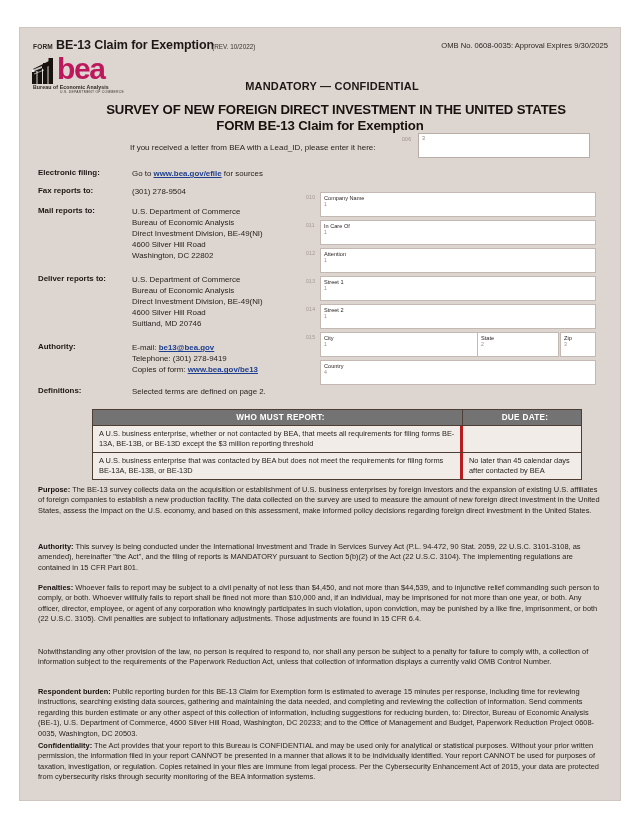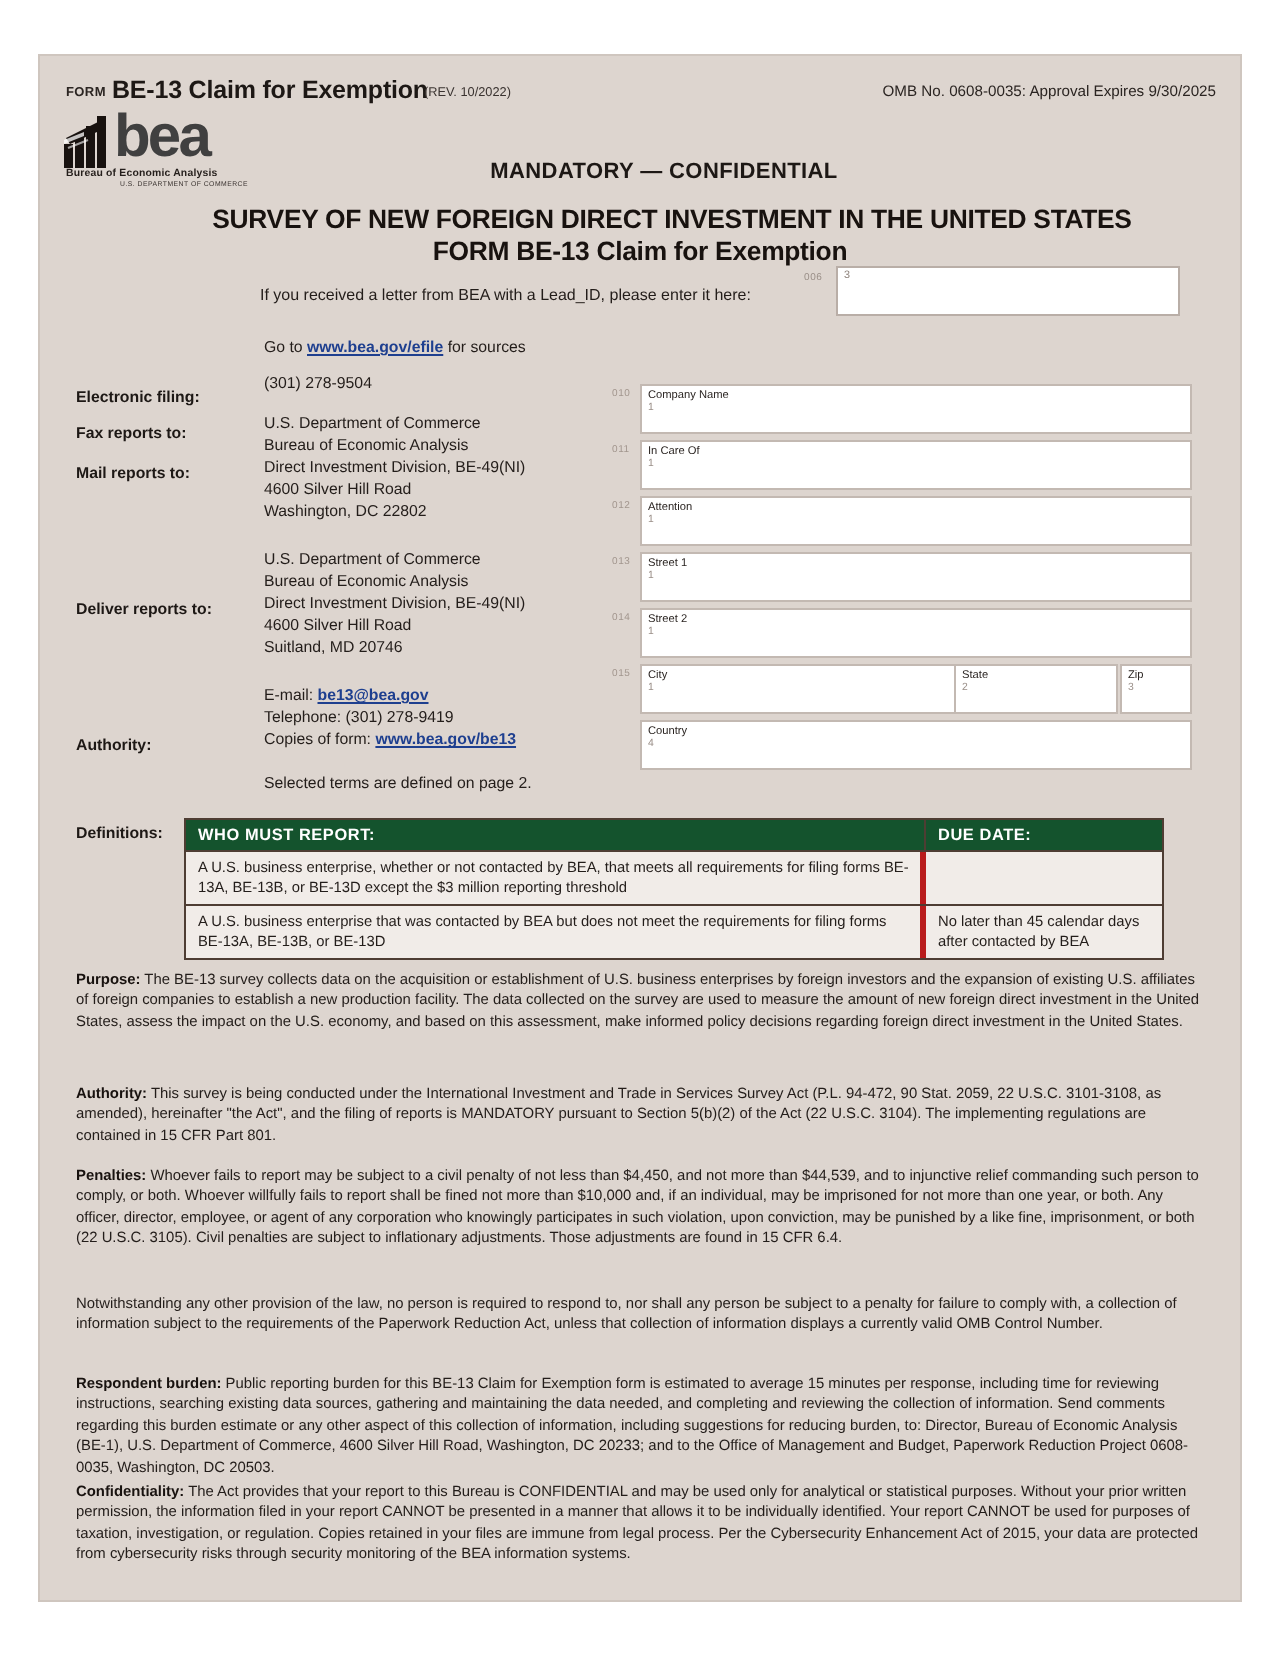--- a/index.html
+++ b/index.html
@@ -74,21 +74,21 @@
     left: 0; top: 0;
     width: 26px; height: 26px;
     overflow: hidden;
   }
   .logo-bea {
     position: absolute;
     left: 25px; top: -4px;
     font-size: 30px;
     font-weight: bold;
     letter-spacing: -1.4px;
-    color: #404040;
+    color: #be185d;
     line-height: 30px;
   }
   .logo-sub1 {
     position: absolute;
     left: 1px; top: 26px;
     font-size: 5.2px;
     font-weight: bold;
     color: #241e1b;
     letter-spacing: .1px;
   }
@@ -174,21 +174,20 @@
     position: relative;
     margin-bottom: 6px;
   }
   .info-key {
     position: absolute;
     left: 0; top: 0;
     width: 84px;
     font-weight: bold;
     color: #1d1815;
     font-size: 7.9px;
-    margin-top: 26px;
   }
   .info-key.wide { width: 90px; }
   .info-val {
     margin-left: 88px;
     line-height: 11.1px;
   }
   .info-val.v2 { margin-left: 94px; }
   .lnk {
     color: #1e3f8f;
     font-weight: bold;
@@ -238,25 +237,26 @@
   
   .wmr {
     position: absolute;
     left: 72px; top: 381px;
     width: 490px;
     border: 1px solid #4e3d33;
     box-sizing: border-box;
   }
   .wmr-head {
     display: flex;
-    background: #14532d;
+    background: #737373;
     color: #ffffff;
     font-size: 8.2px;
     font-weight: bold;
     letter-spacing: .3px;
+    text-align: center;
   }
   .wmr-head .c1 {
     flex: 0 0 370px;
     padding: 3px 0 3px 6px;
     box-sizing: border-box;
     border-right: 1px solid #4e3d33;
   }
   .wmr-head .c2 {
     flex: 1;
     padding: 3px 0 3px 6px;

